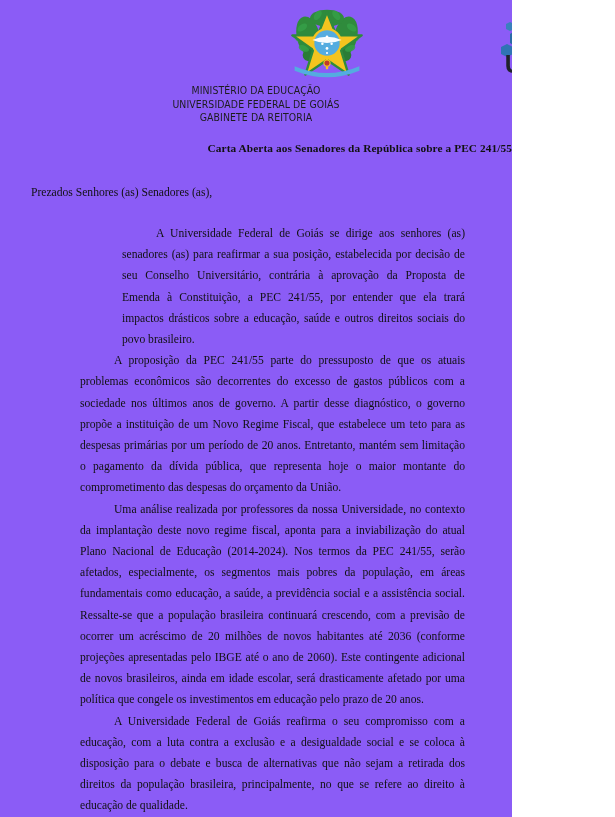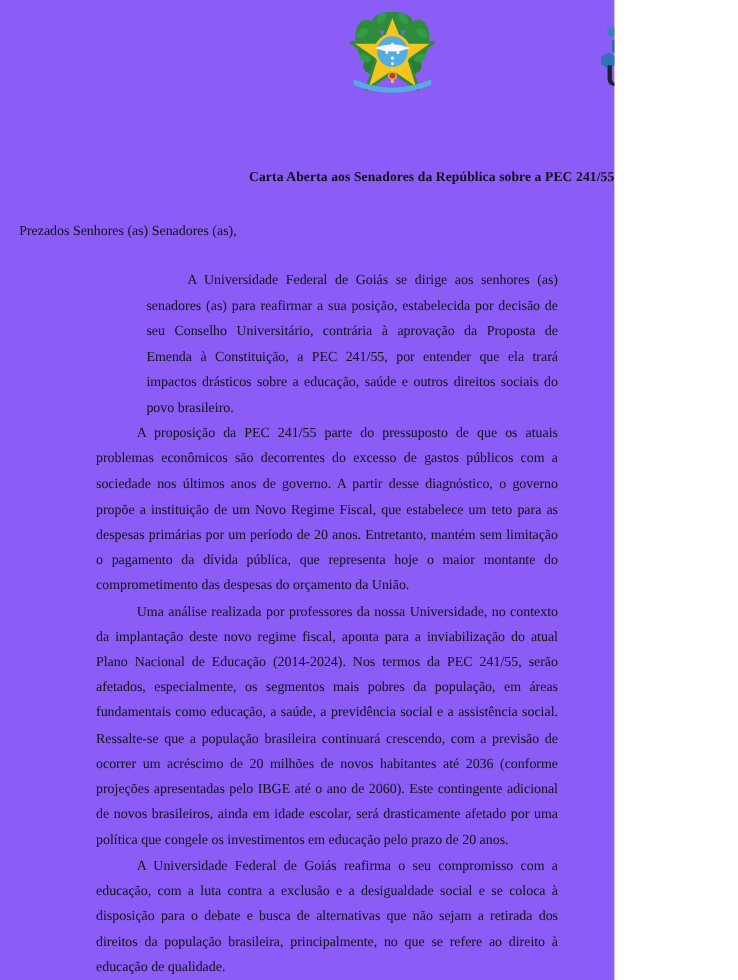--- a/index.html
+++ b/index.html
@@ -72,21 +72,21 @@
     text-align: right;
     font-weight: bold;
     font-size: 11.3px;
     letter-spacing: 0.1px;
   }
   .body-block {
     margin: 0 47px 0 80px;
     font-size: 11.6px;
   }
   .salutation {
-    margin: 28px 0 0 16px;
+    margin: 28px 0 0 31px;
     font-size: 11.6px;
     line-height: 22px;
   }
   p.para {
     margin: 0;
     text-align: justify;
     text-indent: 34px;
     line-height: 21.2px;
     font-size: 11.6px;
     hyphens: none;
@@ -173,20 +173,25 @@
         <polygon points="34,1 40,4 40,11 34,14 28,11 28,4" fill="#2f74b4"></polygon>
         <polygon points="20,28 26,31 26,38 20,41 14,38 14,31" fill="#2f74b4"></polygon>
         <polygon points="64,30 69,33 69,39 64,42 59,39 59,33" fill="#2f74b4"></polygon>
 
         <polygon points="42,30 46,32 46,37 42,39 38,37 38,32" fill="#3a80bd"></polygon>
         <polygon points="23,6 27,8 27,13 23,15 19,13 19,8" fill="#3a80bd"></polygon>
       </g>
     </svg>
     <div class="ufg-word">UFG</div>
 
+    <div class="org-lines">
+      <div>MINISTÉRIO DA EDUCAÇÃO</div>
+      <div>UNIVERSIDADE FEDERAL DE GOIÁS</div>
+      <div>GABINETE DA REITORIA</div>
+    </div>
   </div>
 
   <h1 class="doc-title">Carta Aberta aos Senadores da República sobre a PEC 241/55</h1>
 
   <div class="salutation">Prezados Senhores (as) Senadores (as),</div>
 
   <div class="body-block">
     <p class="para first">A Universidade Federal de Goiás se dirige aos senhores (as) senadores (as) para reafirmar a sua posição, estabelecida por decisão de seu Conselho Universitário, contrária à aprovação da Proposta de Emenda à Constituição, a PEC 241/55, por entender que ela trará impactos drásticos sobre a educação, saúde e outros direitos sociais do povo brasileiro.</p>
     <p class="para">A proposição da PEC 241/55 parte do pressuposto de que os atuais problemas econômicos são decorrentes do excesso de gastos públicos com a sociedade nos últimos anos de governo. A partir desse diagnóstico, o governo propõe a instituição de um Novo Regime Fiscal, que estabelece um teto para as despesas primárias por um período de 20 anos. Entretanto, mantém sem limitação o pagamento da dívida pública, que representa hoje o maior montante do comprometimento das despesas do orçamento da União.</p>
     <p class="para">Uma análise realizada por professores da nossa Universidade, no contexto da implantação deste novo regime fiscal, aponta para a inviabilização do atual Plano Nacional de Educação (2014-2024). Nos termos da PEC 241/55, serão afetados, especialmente, os segmentos mais pobres da população, em áreas fundamentais como educação, a saúde, a previdência social e a assistência social. Ressalte-se que a população brasileira continuará crescendo, com a previsão de ocorrer um acréscimo de 20 milhões de novos habitantes até 2036 (conforme projeções apresentadas pelo IBGE até o ano de 2060). Este contingente adicional de novos brasileiros, ainda em idade escolar, será drasticamente afetado por uma política que congele os investimentos em educação pelo prazo de 20 anos.</p>

